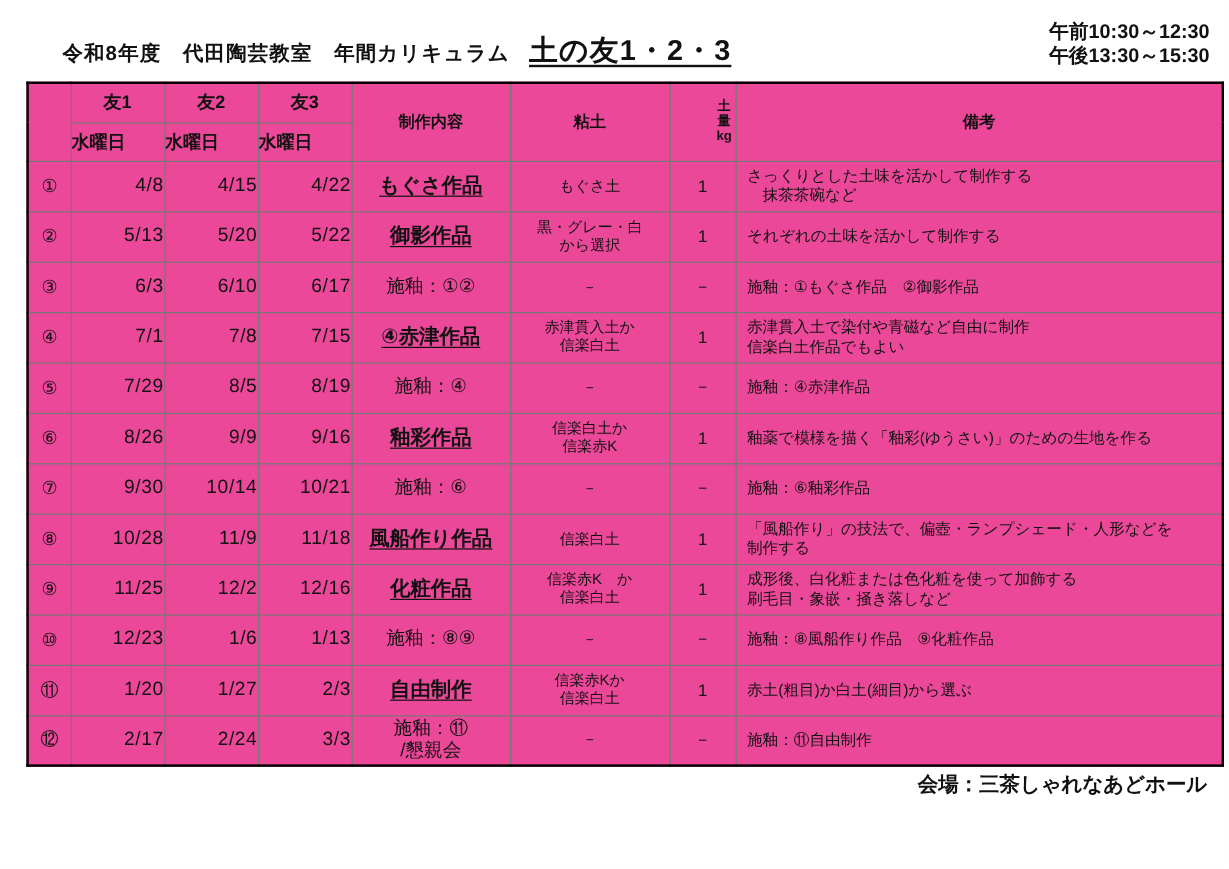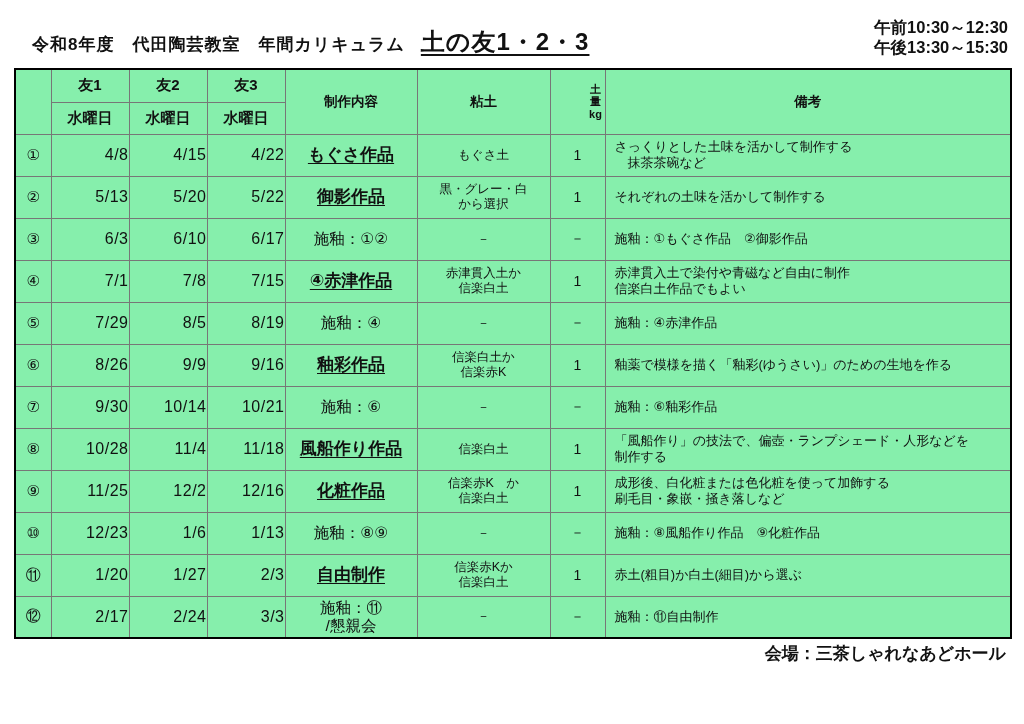--- a/index.html
+++ b/index.html
@@ -10,21 +10,21 @@
     width: 1024px;
     height: 724px;
     position: relative;
     overflow: hidden;
   }
   .page { position: absolute; inset: 0; background: #ffffff; }
 
   
   .title-row {
     position: absolute;
-    left: 32px;
+    left: 52px;
     top: 26px;
     display: flex;
     align-items: baseline;
     gap: 16px;
     white-space: nowrap;
   }
   .title-prefix {
     font-size: 17px;
     font-weight: bold;
     letter-spacing: 1px;
@@ -43,37 +43,37 @@
     text-align: left;
     font-size: 16.5px;
     font-weight: bold;
     line-height: 1.2;
     white-space: nowrap;
   }
 
   
   table.schedule {
     position: absolute;
-    left: 14px;
+    left: 22px;
     top: 68px;
     width: 996px;
     border-collapse: collapse;
     table-layout: fixed;
-    background: #86efac;
+    background: #ec4899;
   }
   table.schedule td, table.schedule th {
     border: 1px solid #777777;
     vertical-align: middle;
     overflow: hidden;
   }
   table.schedule { border: 2px solid #000000; }
   table.schedule thead th { font-weight: bold; }
 
   th.h-tomo    { font-size: 15px; height: 33px; text-align: center; }
-  th.h-weekday { font-size: 15px; height: 32px; text-align: center; }
+  th.h-weekday { font-size: 15px; height: 32px; text-align: left; }
   th.h-plain   { font-size: 13.5px; font-weight: normal; text-align: center; }
   th.h-amount  { font-size: 11px; font-weight: normal; text-align: center; line-height: 1.15; white-space: pre-line; padding-left: 36px; }
   th.h-corner  { }
 
   td.c-num     { text-align: center; font-size: 15px; }
   td.c-date    { text-align: right; font-size: 16px; letter-spacing: 0.5px; }
   td.c-content { text-align: center; font-size: 15.5px; white-space: pre-line; line-height: 1.15; margin-left: 48px; }
   td.c-content.emph { font-weight: bold; font-size: 17px; text-decoration: underline; text-underline-offset: 3px; }
   td.c-clay    { text-align: center; font-size: 12.5px; white-space: pre-line; line-height: 1.2; }
   td.c-amount  { text-align: center; font-size: 14px; }
@@ -214,21 +214,21 @@
       <td class="c-date">10/21</td>
       <td class="c-content">施釉：⑥</td>
       <td class="c-clay">－</td>
       <td class="c-amount">－</td>
       <td class="c-remarks">施釉：⑥釉彩作品</td>
     </tr>
 
     <tr>
       <td class="c-num">⑧</td>
       <td class="c-date">10/28</td>
-      <td class="c-date">11/4</td>
+      <td class="c-date">11/9</td>
       <td class="c-date">11/18</td>
       <td class="c-content emph">風船作り作品</td>
       <td class="c-clay">信楽白土</td>
       <td class="c-amount">1</td>
       <td class="c-remarks">「風船作り」の技法で、偏壺・ランプシェード・人形などを
 制作する</td>
     </tr>
 
     <tr>
       <td class="c-num">⑨</td>

